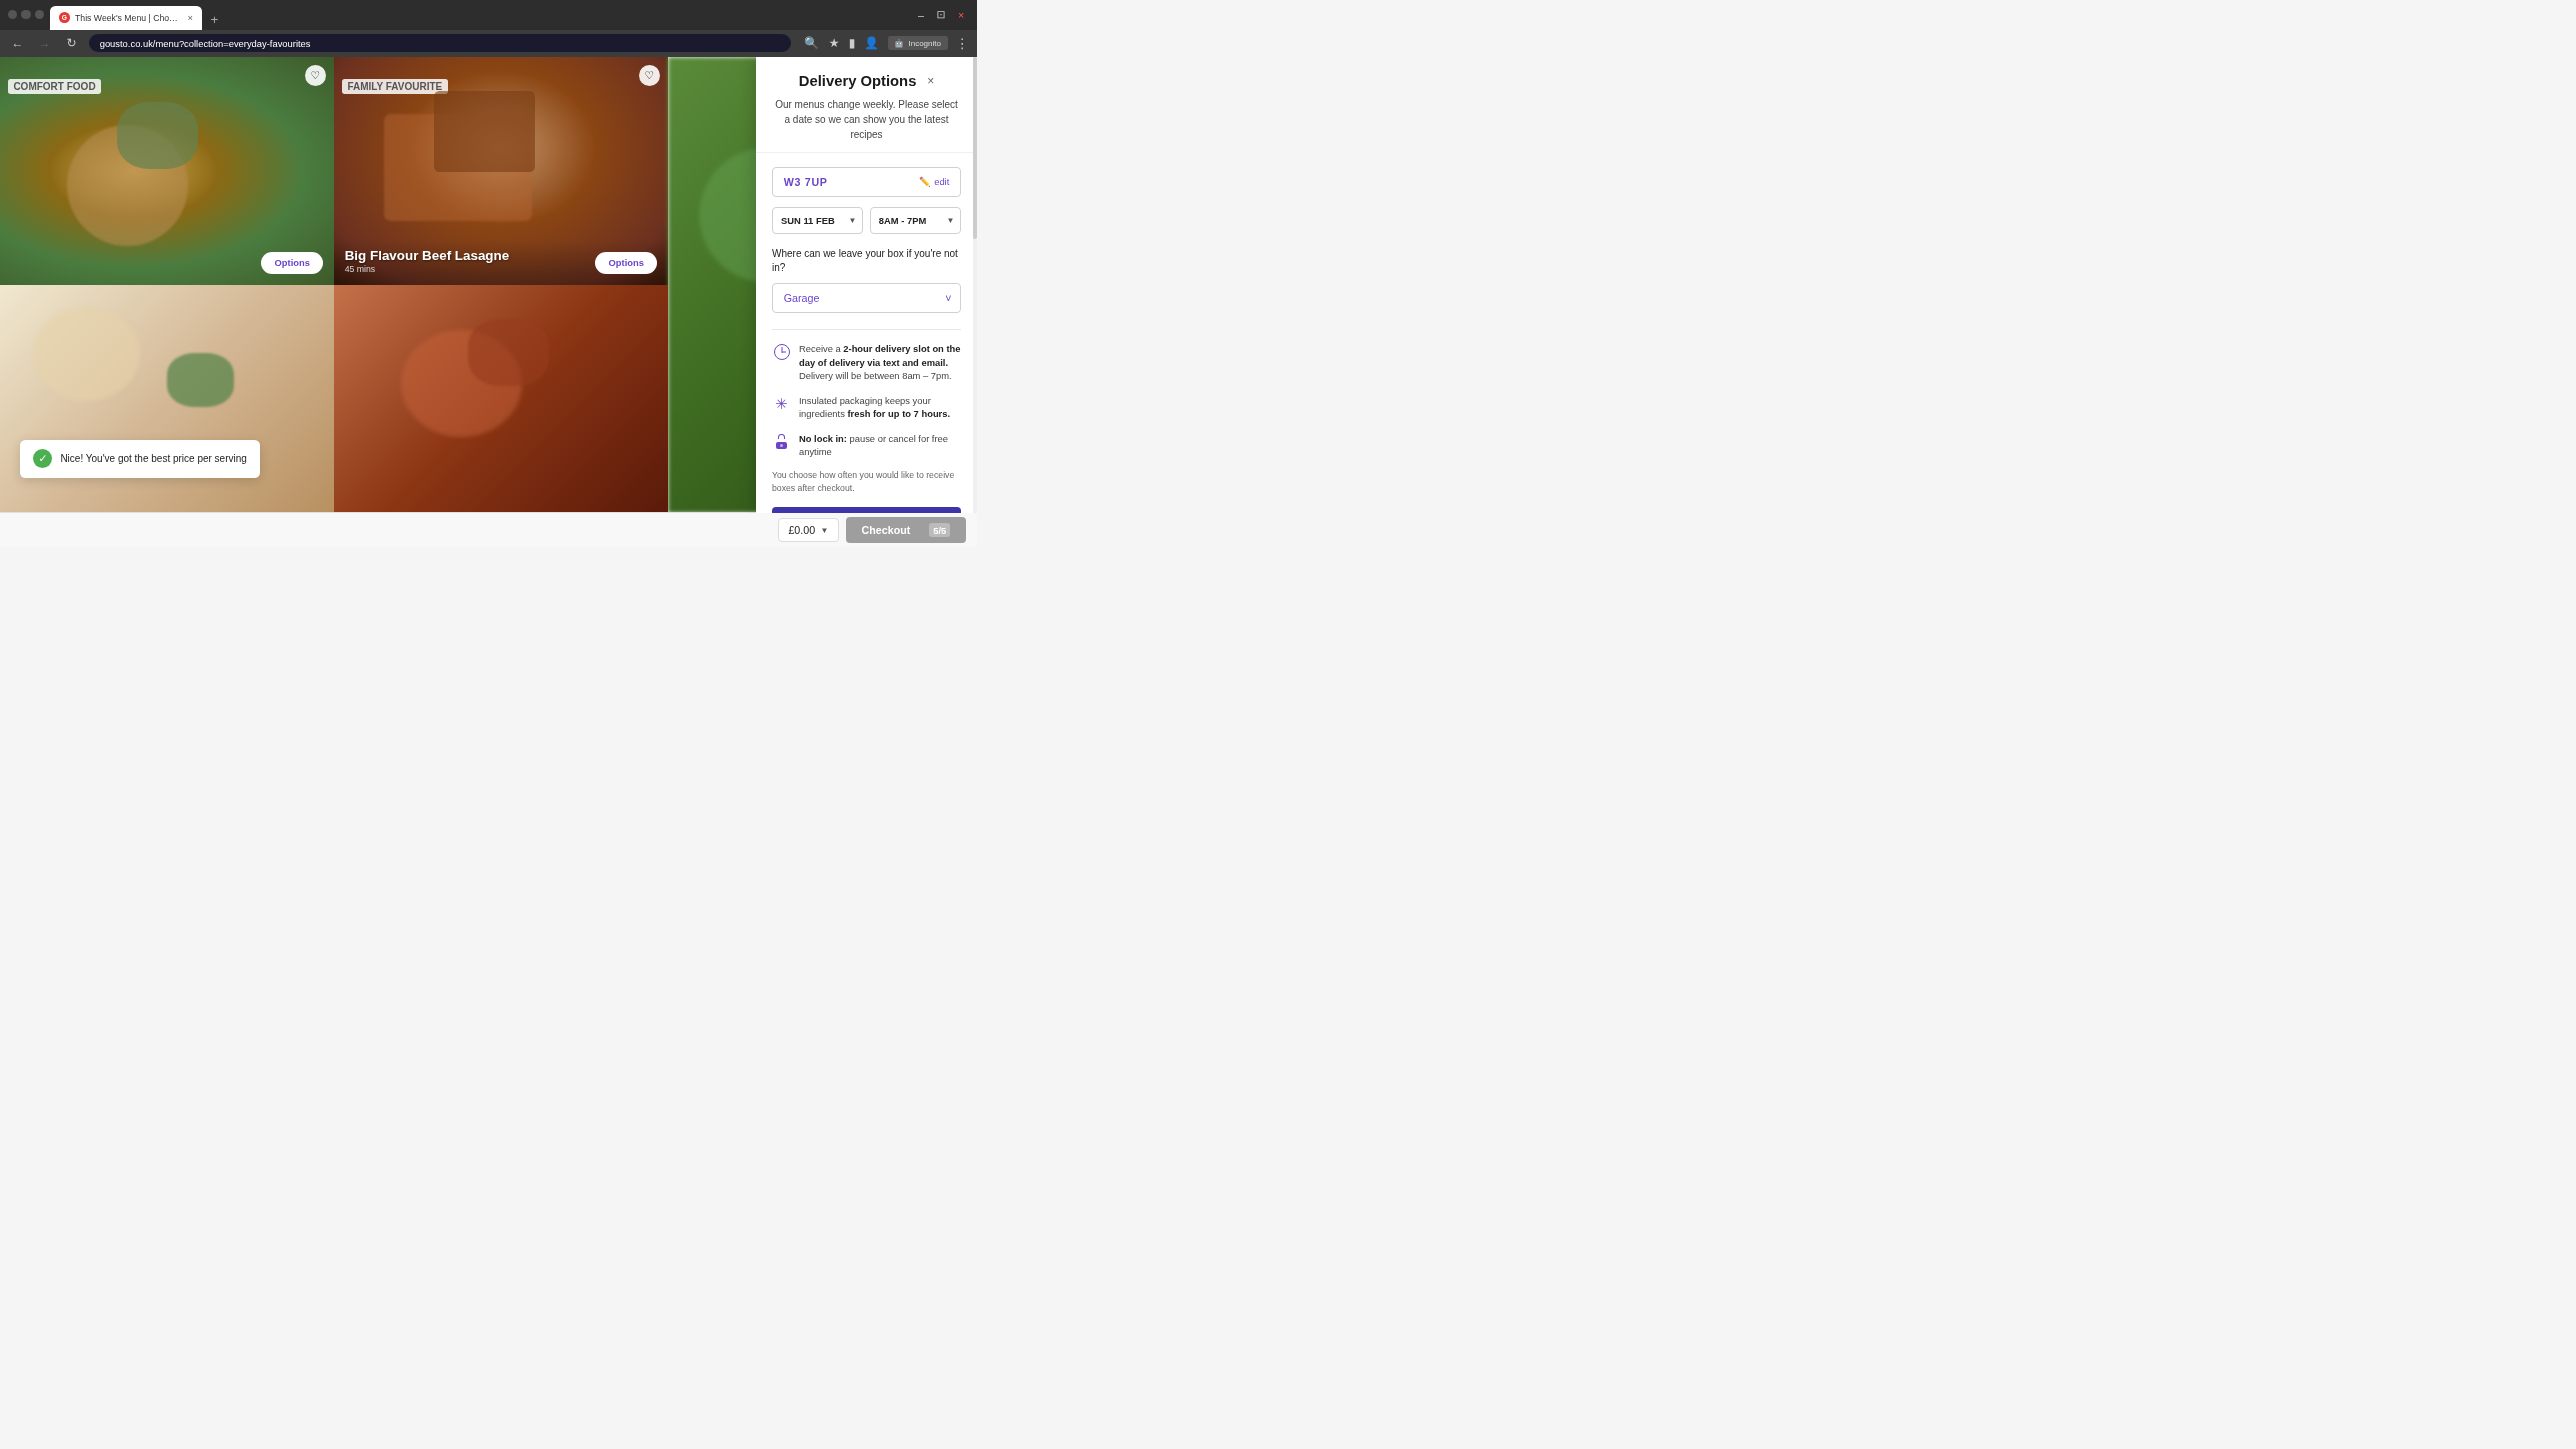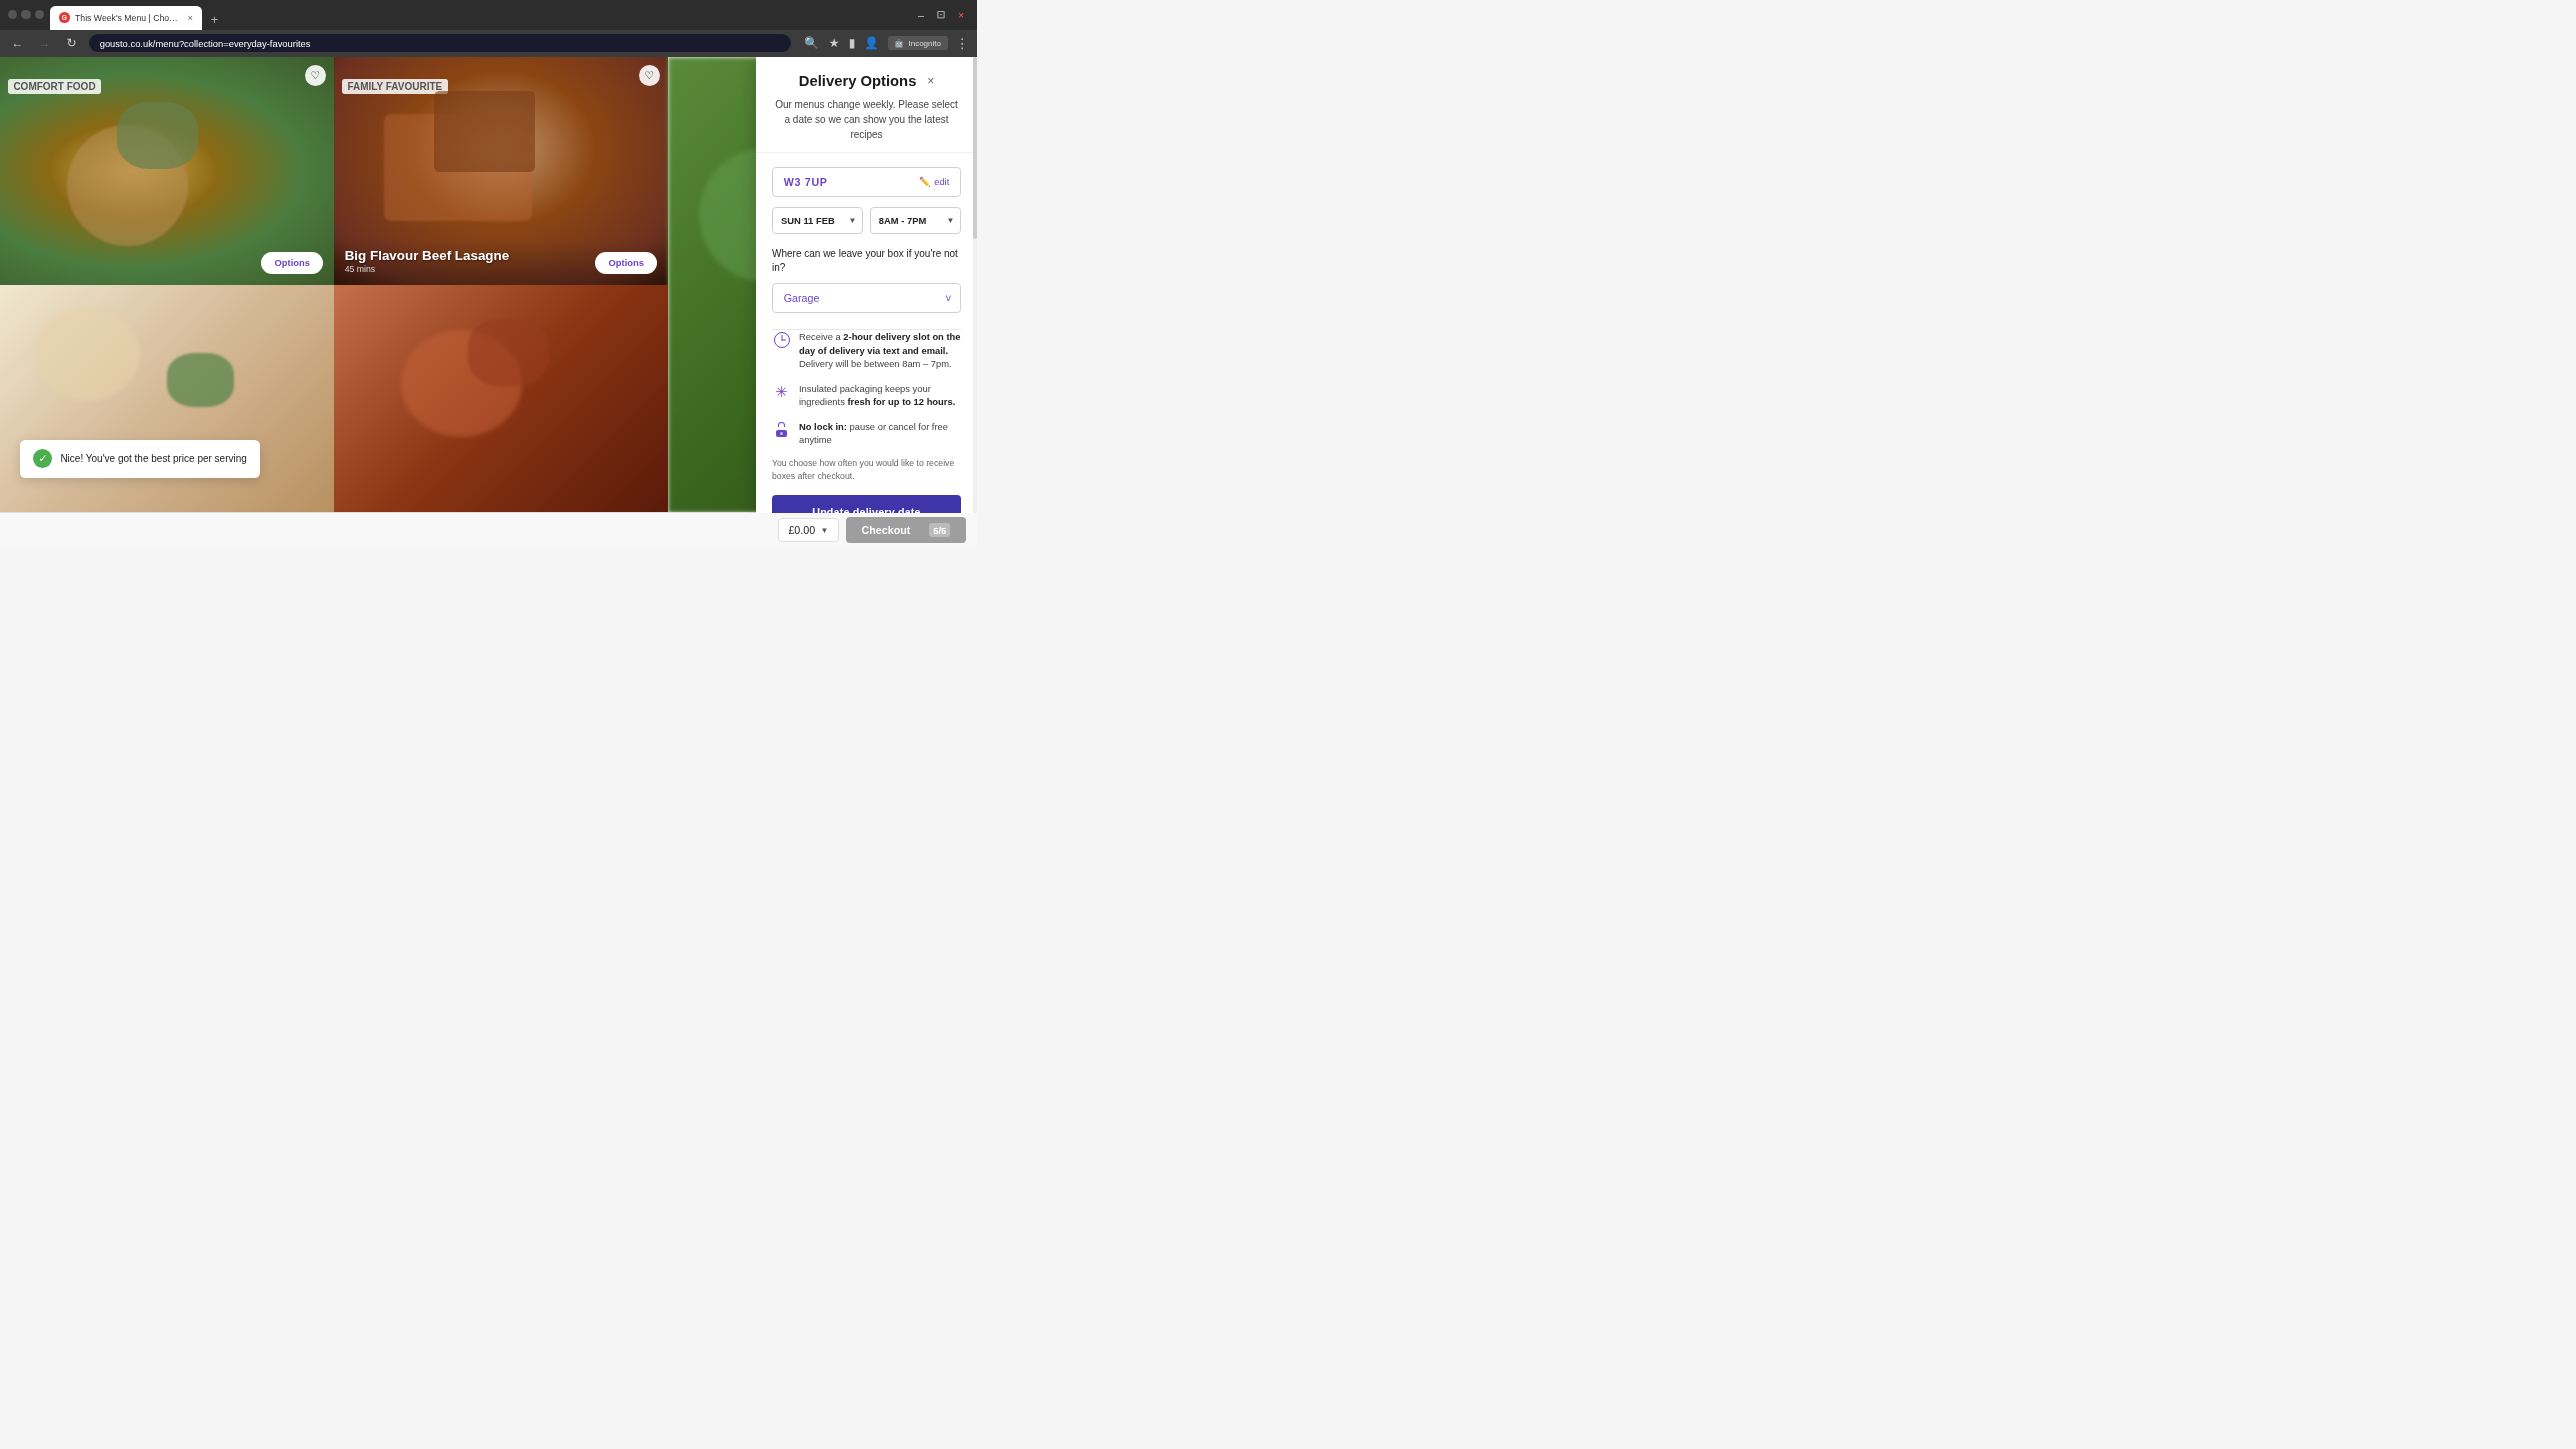--- a/index.html
+++ b/index.html
@@ -332,20 +332,21 @@
       right: 9.4px; top: 50%;
       transform: translateY(-50%);
       pointer-events: none;
       color: #6c44c8;
       font-size: 10.7px;
     }
 
     
     .info-list {
       border-top: 0.7px solid #e8e8e8;
+      padding-top: 12px;
       margin-bottom: 10.7px;
     }
     .info-item {
       display: flex;
       gap: 8px;
       margin-bottom: 10.7px;
       align-items: flex-start;
     }
     .info-icon {
       width: 19px; height: 19px;
@@ -634,21 +635,21 @@
           <p class="info-text">
             Receive a <strong>2-hour delivery slot on the day of delivery via text and email.</strong> Delivery will be between 8am – 7pm.
           </p>
         </div>
 
         <div class="info-item">
           <div class="info-icon">
             <span style="color:#6c44c8;font-size:14.8px;">✳</span>
           </div>
           <p class="info-text">
-            Insulated packaging keeps your ingredients <strong>fresh for up to 12 hours.</strong>
+            Insulated packaging keeps your ingredients <strong>fresh for up to 7 hours.</strong>
           </p>
         </div>
 
         <div class="info-item">
           <div class="info-icon">
             <div style="position:relative;width:14.8px;height:16px;">
               <div style="width:10.7px;height:7.4px;background:#6c44c8;border-radius:2px;position:absolute;bottom:0;left:2px;display:flex;align-items:center;justify-content:center;">
                 <div style="width:3.4px;height:3.4px;background:rgba(255,255,255,0.6);border-radius:50%;"></div>
               </div>
               <div style="width:6.7px;height:5.4px;border:1.3px solid #6c44c8;border-bottom:none;border-radius:3.4px 3.4px 0 0;position:absolute;top:0.7px;left:4px;"></div>

